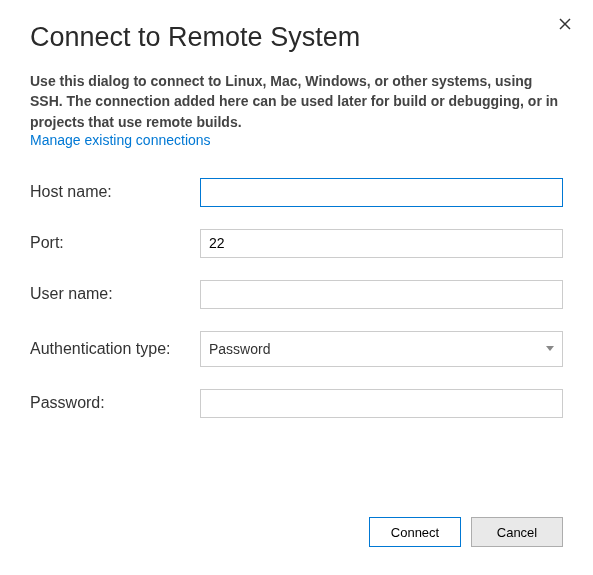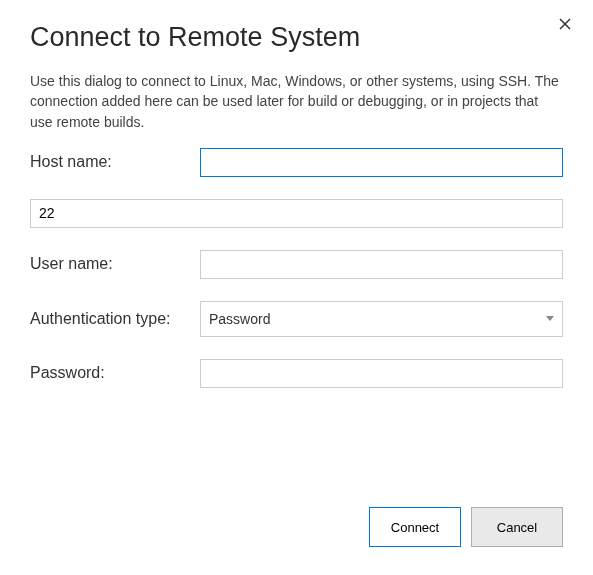--- a/index.html
+++ b/index.html
@@ -40,21 +40,21 @@
     .title {
       font-size: 27px;
       font-weight: 300;
       color: #2a2a2a;
       margin-bottom: 18px;
     }
     .description {
       font-size: 14px;
       color: #444444;
       line-height: 1.45;
-      margin-bottom: 16px;
+      font-weight: bold;
     }
     .link {
       color: #0078d4;
       cursor: pointer;
       font-size: 14px;
       display: inline-block;
       margin-bottom: 30px;
     }
     .form-row {
       display: flex;
@@ -102,21 +102,21 @@
     }
     .button-row {
       position: absolute;
       bottom: 28px;
       right: 30px;
       display: flex;
       gap: 10px;
     }
     .btn {
       min-width: 92px;
-      height: 40px;
+      height: 30px;
       border: 1px solid #adadad;
       background: #e9e9e9;
       font-family: inherit;
       font-size: 13px;
       cursor: pointer;
       padding: 0 14px;
     }
     .btn.primary {
       border: 1px solid #0078d4;
       background: #ffffff;
@@ -135,27 +135,29 @@
     <svg viewBox="0 0 12 12">
       <line x1="1" y1="1" x2="11" y2="11" stroke="#333" stroke-width="1.5"></line>
       <line x1="11" y1="1" x2="1" y2="11" stroke="#333" stroke-width="1.5"></line>
     </svg>
   </div>
 
   <h1 class="title">Connect to Remote System</h1>
 
   <p class="description">Use this dialog to connect to Linux, Mac, Windows, or other systems, using SSH. The connection added here can be used later for build or debugging, or in projects that use remote builds.</p>
 
+  <a class="link">Manage existing connections</a>
 
   <div class="form-row">
     <label class="form-label">Host name:</label>
     <input type="text" class="form-input focused" value="" style="">
   </div>
 
   <div class="form-row">
+    <label class="form-label">Port:</label>
     <input type="text" class="form-input" value="22" style="">
   </div>
 
   <div class="form-row">
     <label class="form-label">User name:</label>
     <input type="text" class="form-input" value="" style="">
   </div>
 
   <div class="form-row">
     <label class="form-label">Authentication type:</label>

